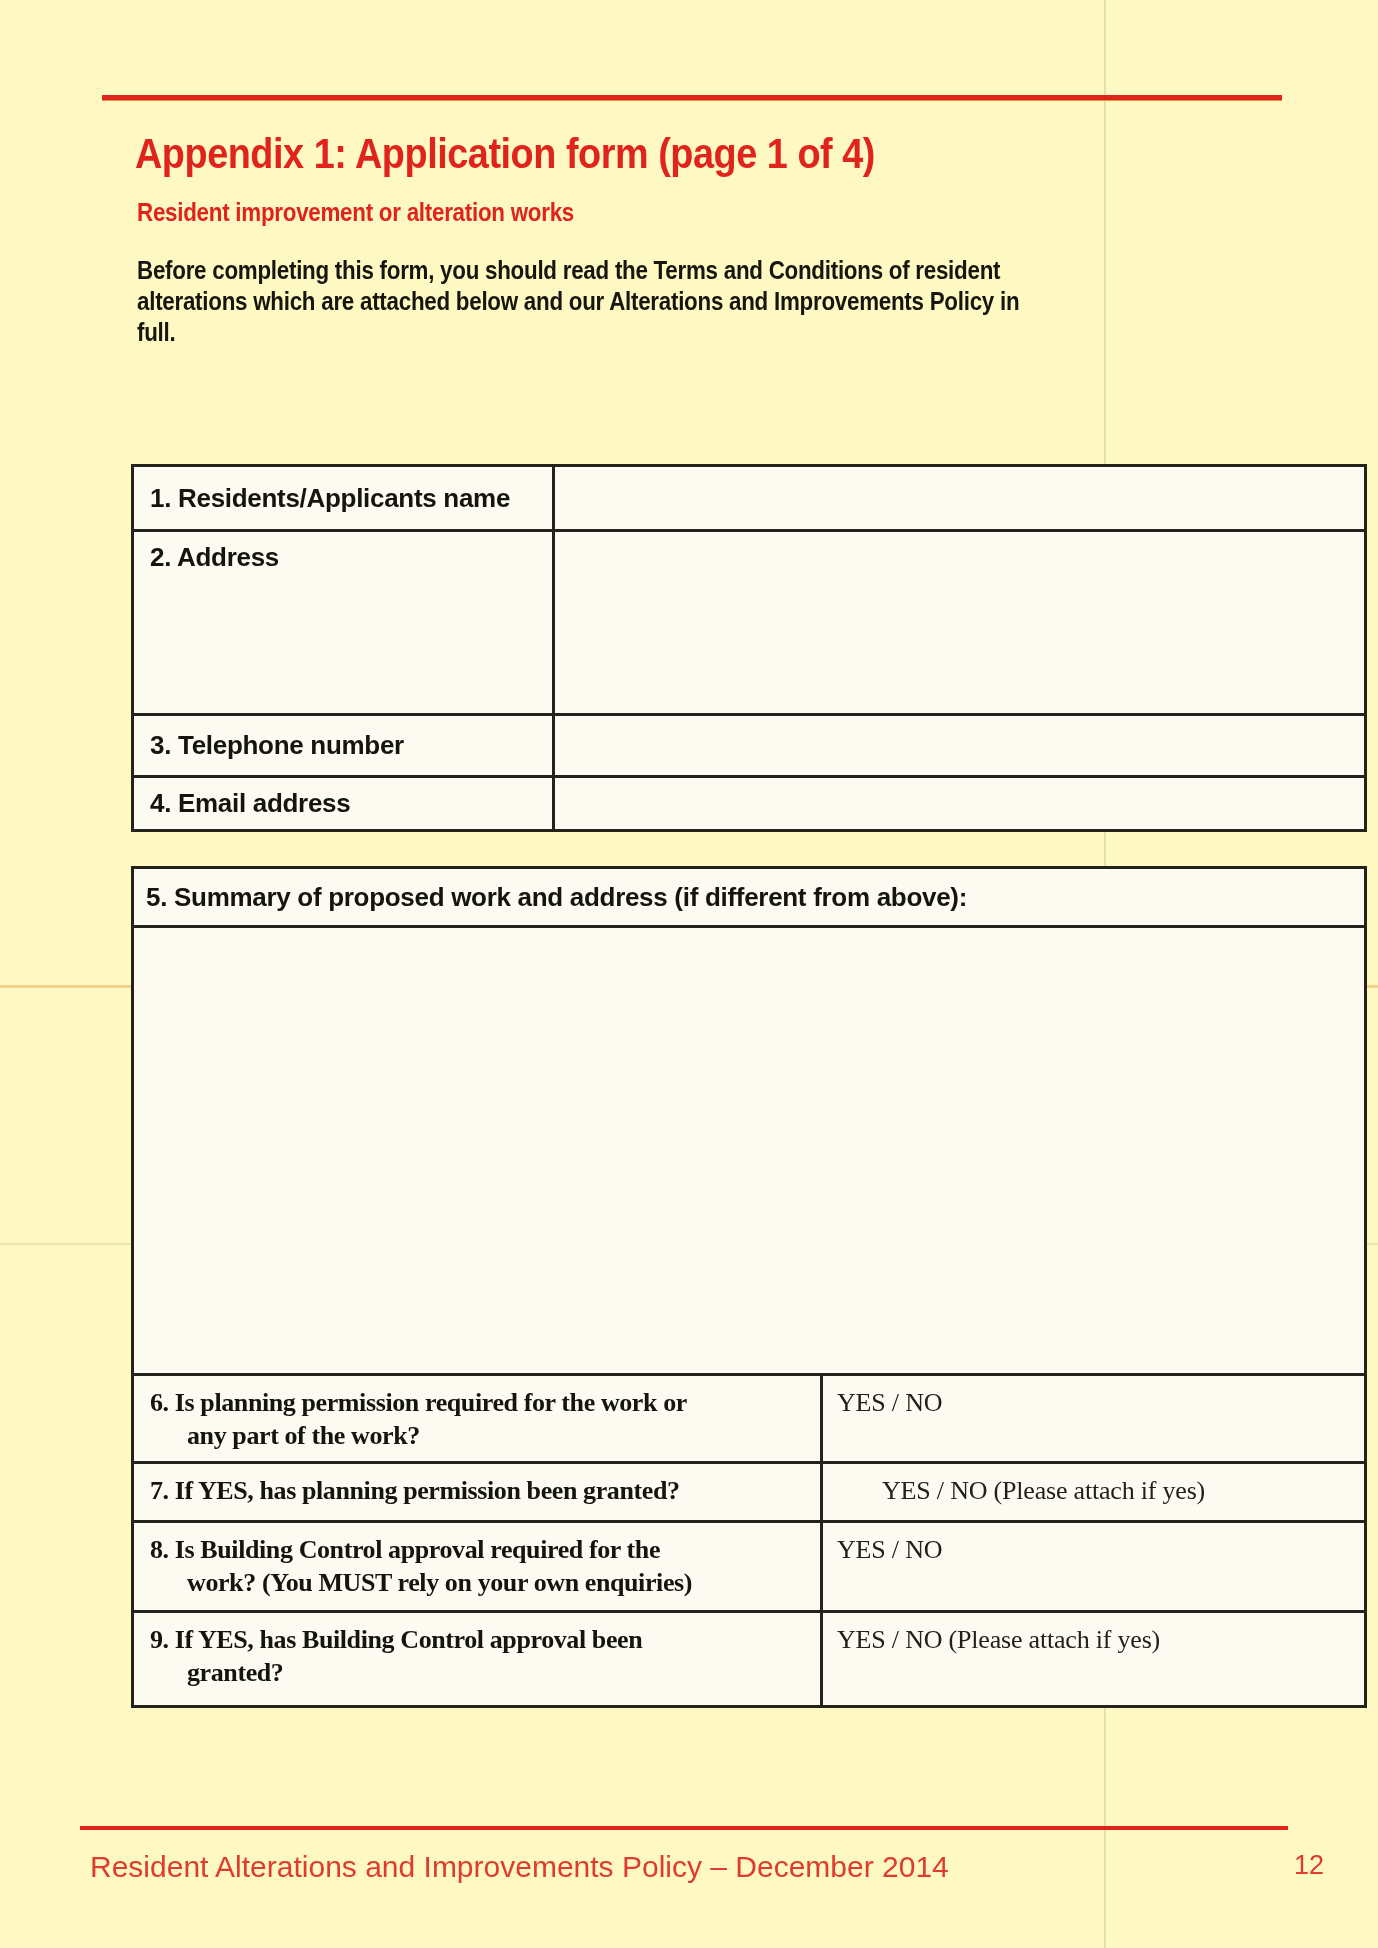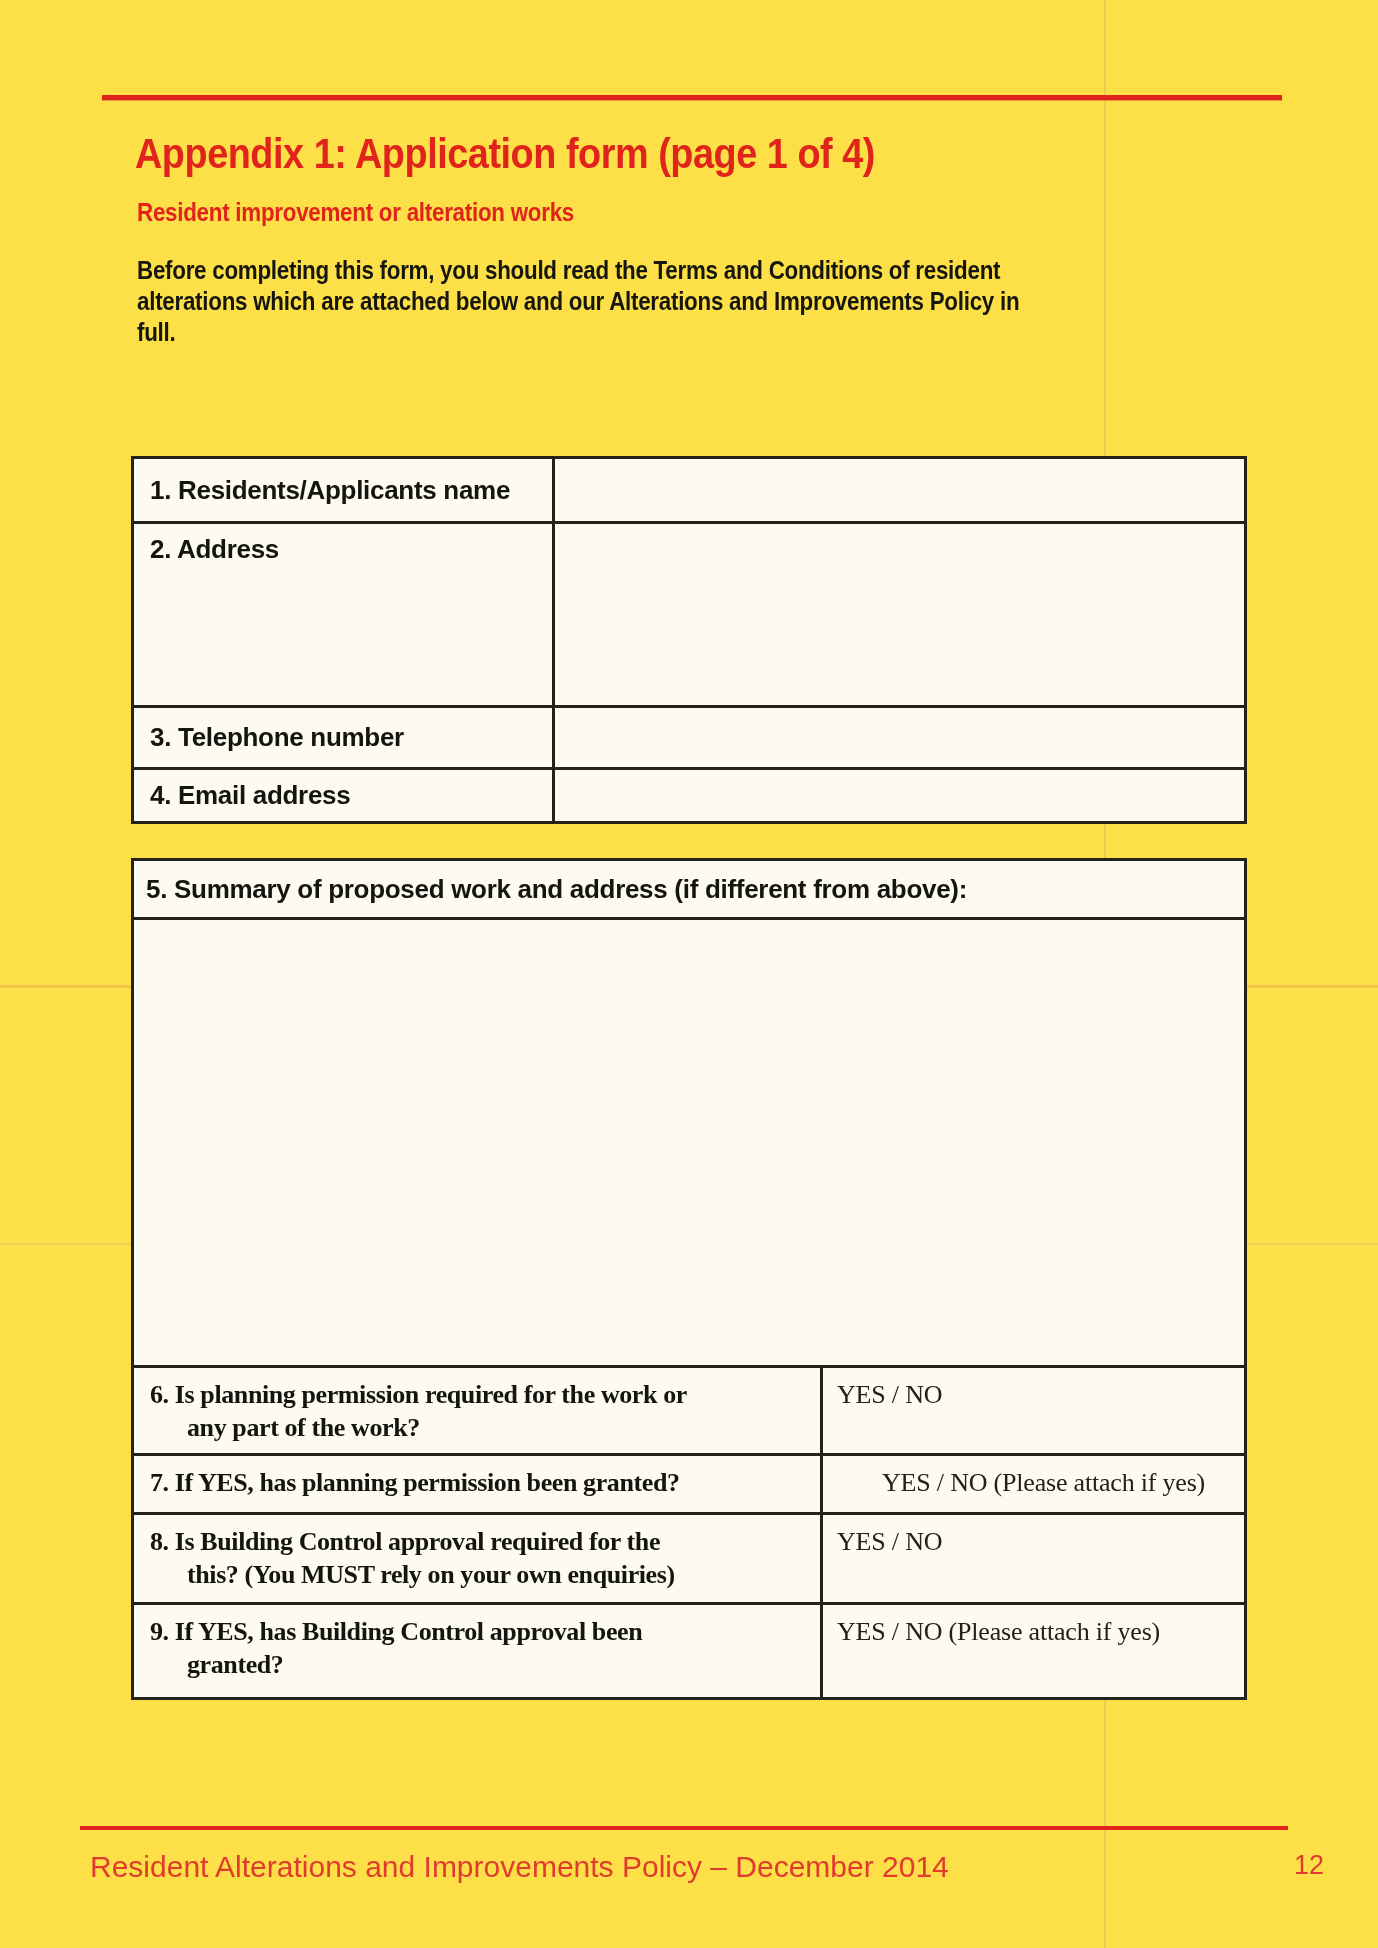--- a/index.html
+++ b/index.html
@@ -4,21 +4,21 @@
 <style>
   html,body{margin:0;padding:0;}
   body{
     width:1378px;height:1948px;
     background:#e9e7dc;
     font-family:"Liberation Sans","DejaVu Sans",sans-serif;
     overflow:hidden;
   }
   .page{
     position:absolute;left:0;top:0;width:1378px;height:1948px;
-    background:#fde047;
+    background:#fef9c3;
   }
   
   .artifact-h1{position:absolute;left:0;top:985px;width:1378px;height:3px;background:rgba(228,162,72,.45);}
   .artifact-h2{position:absolute;left:0;top:1243px;width:1378px;height:2px;background:rgba(190,180,140,.28);}
   .artifact-v{position:absolute;left:1104px;top:0;width:2px;height:1948px;background:rgba(150,148,125,.25);}
 
   .top-rule{
     position:absolute;left:102px;top:95px;width:1180px;height:5px;
     background:#e0241c;border-bottom:1px solid rgba(215,205,85,.7);
   }
@@ -36,23 +36,24 @@
   }
   .intro{
     position:absolute;left:137px;top:255px;
     font-size:26px;font-weight:700;color:#16160f;
     line-height:31px;letter-spacing:-.3px;
     transform:scaleX(.86);transform-origin:left top;
   }
   .intro div{white-space:nowrap;}
 
   .tbl{
-    position:absolute;left:131px;width:1116px;
+    position:absolute;left:131px;width:1236px;
     border:3px solid #23231b;box-sizing:border-box;
     background:#fdfbf1;
+    margin-top:8px;
   }
   .t1{top:456px;height:368px;}
   .t2{top:858px;height:842px;}
   .row{display:flex;box-sizing:border-box;}
   .rb{border-top:3px solid #23231b;}
   .lbl{
     width:421px;flex:0 0 421px;border-right:3px solid #23231b;box-sizing:border-box;
     display:flex;align-items:center;padding-left:16px;
     font-size:26px;font-weight:700;color:#15150f;letter-spacing:-.3px;
   }
@@ -143,21 +144,21 @@
     <div class="qrow h7">
       <div class="qcell">
         <div>7. If YES, has planning permission been granted?</div>
       </div>
       <div class="acell">YES / NO (Please attach if yes)</div>
     </div>
 
     <div class="qrow h8">
       <div class="qcell">
         <div>8. Is Building Control approval required for the</div>
-        <div class="cont">this? (You MUST rely on your own enquiries)</div>
+        <div class="cont">work? (You MUST rely on your own enquiries)</div>
       </div>
       <div class="acell">YES / NO</div>
     </div>
 
     <div class="qrow h9">
       <div class="qcell">
         <div>9. If YES, has Building Control approval been</div>
         <div class="cont">granted?</div>
       </div>
       <div class="acell">YES / NO (Please attach if yes)</div>

